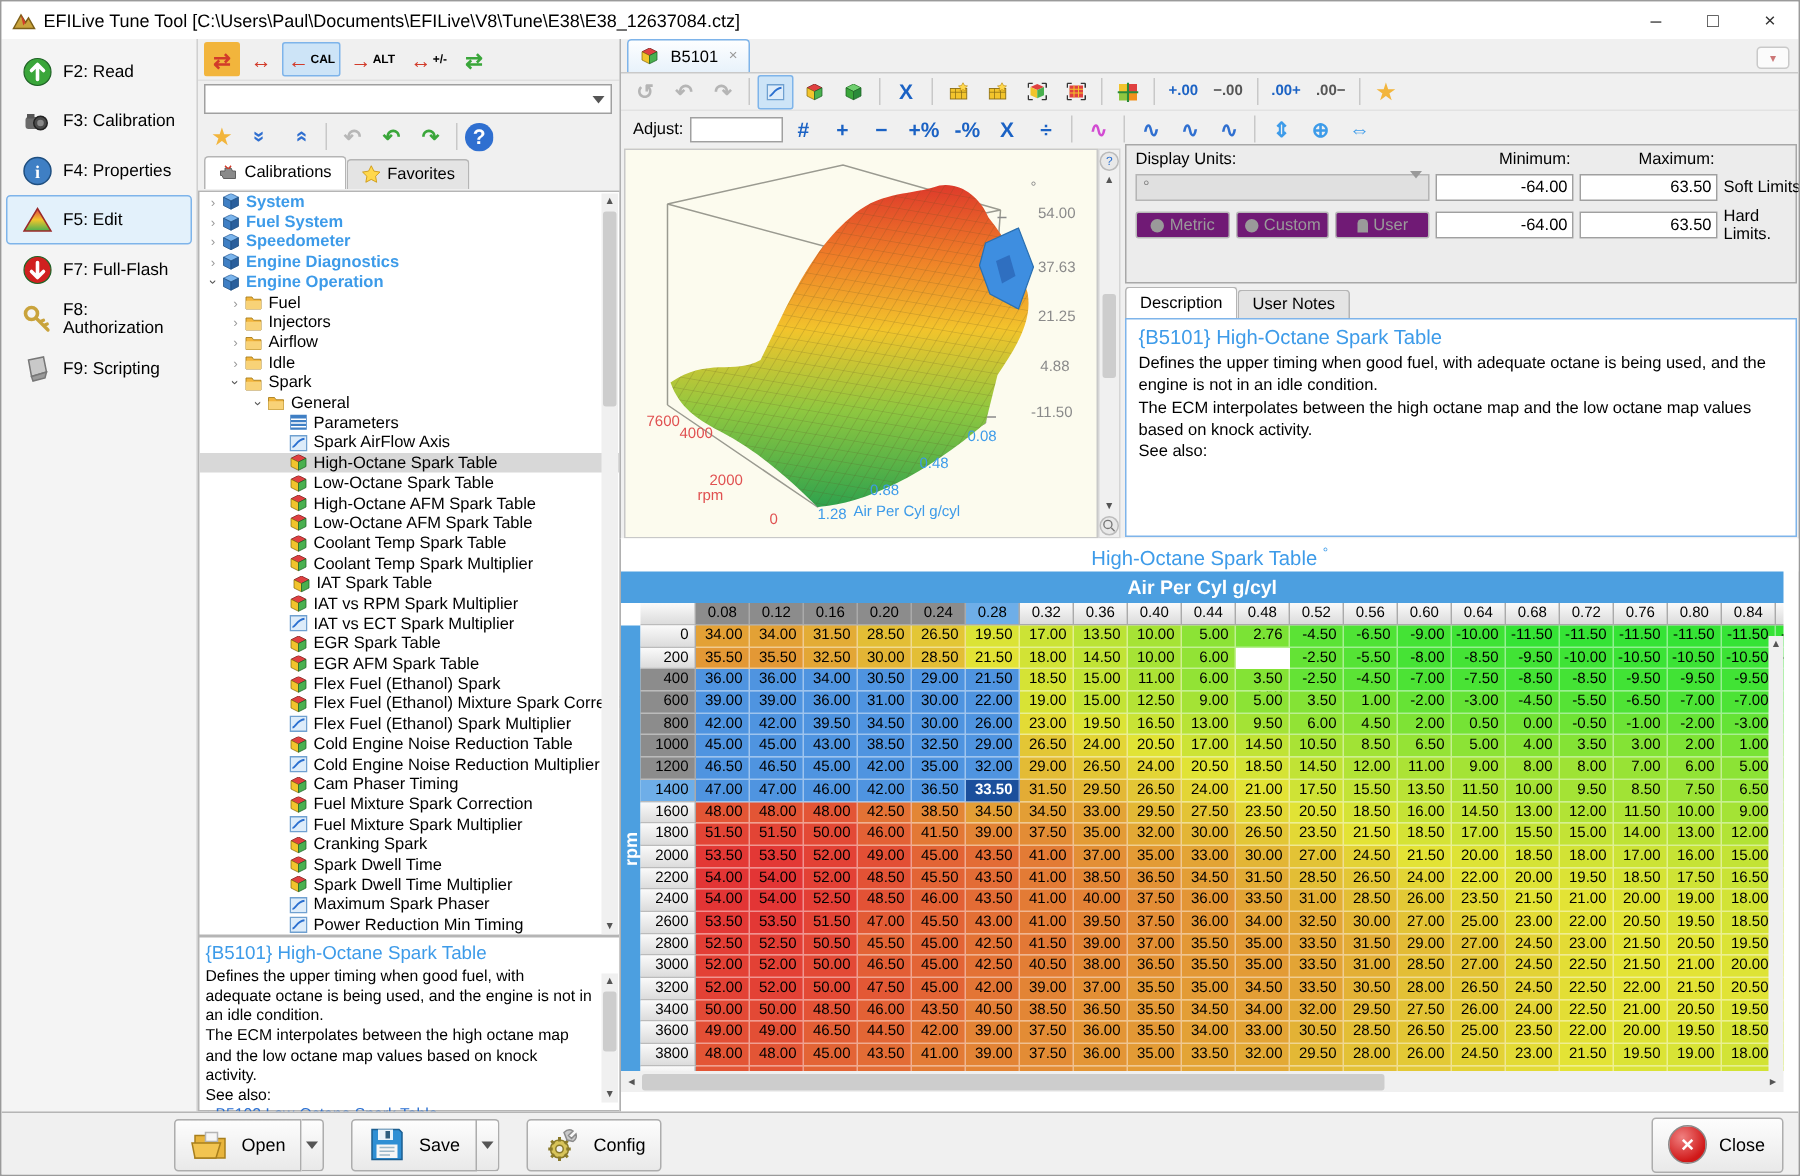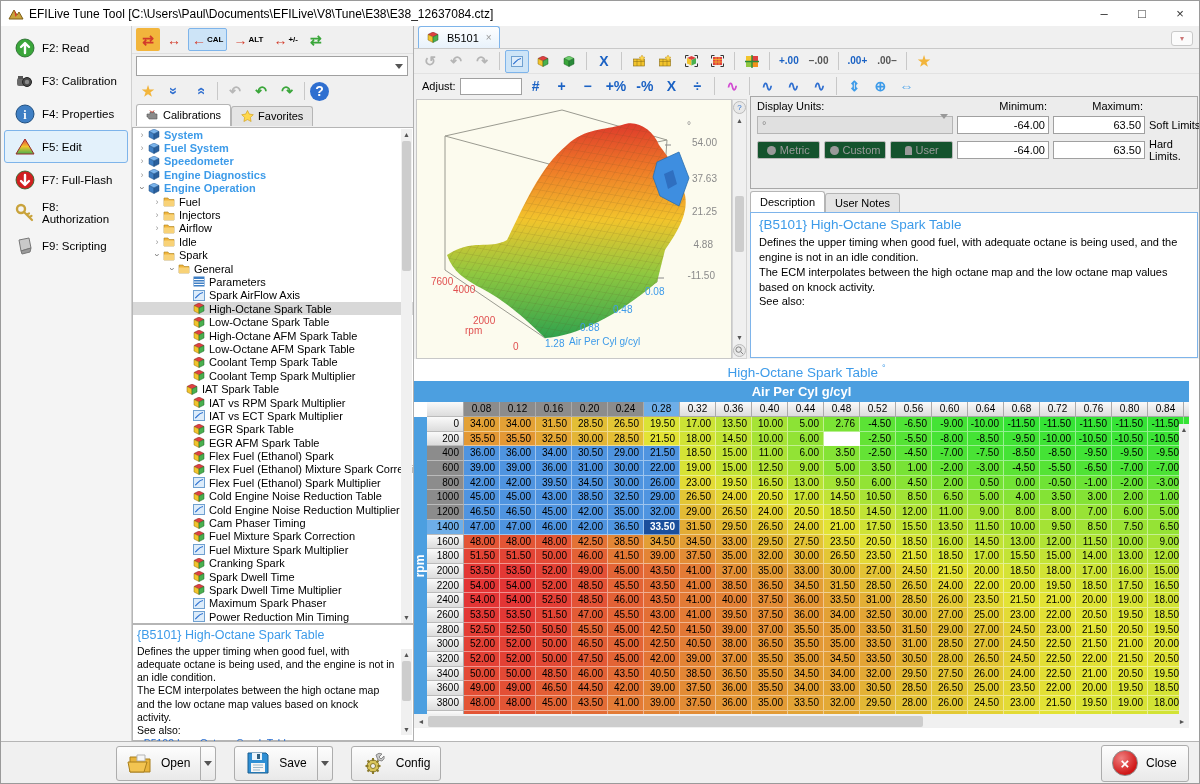--- a/index.html
+++ b/index.html
@@ -88,21 +88,21 @@
             display:flex; align-items:center; justify-content:center; font-size:8px; color:#2a6fd0; }
 
   
   #du-box { left:336px; top:70px; width:448px; height:93px; background:#ececec; border:1px solid #a8a8a8; padding:3px 6px; }
   #du-grid { display:grid; grid-template-columns:196px 92px 92px 56px; column-gap:4px; row-gap:4px; align-items:center; }
   .du-h { text-align:right; font-size:11px; padding-right:2px; }
   .du-input { height:18px; border:1px solid #a0a0a0; background:#fff; text-align:right; font-size:11px; padding:0 3px; width:92px; }
   #du-combo { height:18px; border:1px solid #b5b5b5; background:#e0e0e0; color:#888; display:flex; align-items:center; padding:0 4px; }
   #du-combo .arrow { margin-left:auto; }
   .du-btns { display:flex; gap:4px; }
-  .du-btn { flex:1; height:18px; border:1px solid #b9b9b9; background:#14532d; color:#9a9a9a;
+  .du-btn { flex:1; height:18px; border:1px solid #b9b9b9; background:#701a75; color:#9a9a9a;
             display:flex; align-items:center; justify-content:center; gap:4px; border-radius:2px; font-size:11px; }
   .lim-lbl { font-size:11px; }
 
   #info-tabs { left:336px; top:167px; display:flex; align-items:flex-end; height:20px; }
   #info-content { left:336px; top:186px; width:448px; height:146px; background:#fff; border:1px solid #7eb4ea; padding:3px 8px; }
   #info-content .desc-title { font-size:13.5px; }
   #info-content .desc-line { font-size:11px; line-height:1.35; }
 
   
   #table-area { left:412px; top:358px; width:786px; height:382px; background:#fff; border-left:1px solid #b0b0b0; }
@@ -506,21 +506,21 @@
           <span class="chev"></span>
           <span class="t-ic">
             <svg width="12" height="11" viewBox="0 0 12 11">
               <path d="M6 0 L11 2.5 L6 5 L1 2.5 Z" fill="#e04040" stroke="#7c1f1f" stroke-width="0.5"></path>
               <path d="M1 2.5 L6 5 L6 10.5 L1 8 Z" fill="#f2c42c" stroke="#8a6d14" stroke-width="0.5"></path>
               <path d="M11 2.5 L6 5 L6 10.5 L11 8 Z" fill="#49b04f" stroke="#1f6326" stroke-width="0.5"></path>
             </svg>
           </span>
           <span>Coolant Temp Spark Multiplier</span>
         </div>
-        <div class="tree-row" style="padding-left: 26px; margin-left: 16px;">
+        <div class="tree-row" style="padding-left: 51px;">
           <span class="chev"></span>
           <span class="t-ic">
             <svg width="12" height="11" viewBox="0 0 12 11">
               <path d="M6 0 L11 2.5 L6 5 L1 2.5 Z" fill="#e04040" stroke="#7c1f1f" stroke-width="0.5"></path>
               <path d="M1 2.5 L6 5 L6 10.5 L1 8 Z" fill="#f2c42c" stroke="#8a6d14" stroke-width="0.5"></path>
               <path d="M11 2.5 L6 5 L6 10.5 L11 8 Z" fill="#49b04f" stroke="#1f6326" stroke-width="0.5"></path>
             </svg>
           </span>
           <span>IAT Spark Table</span>
         </div>

